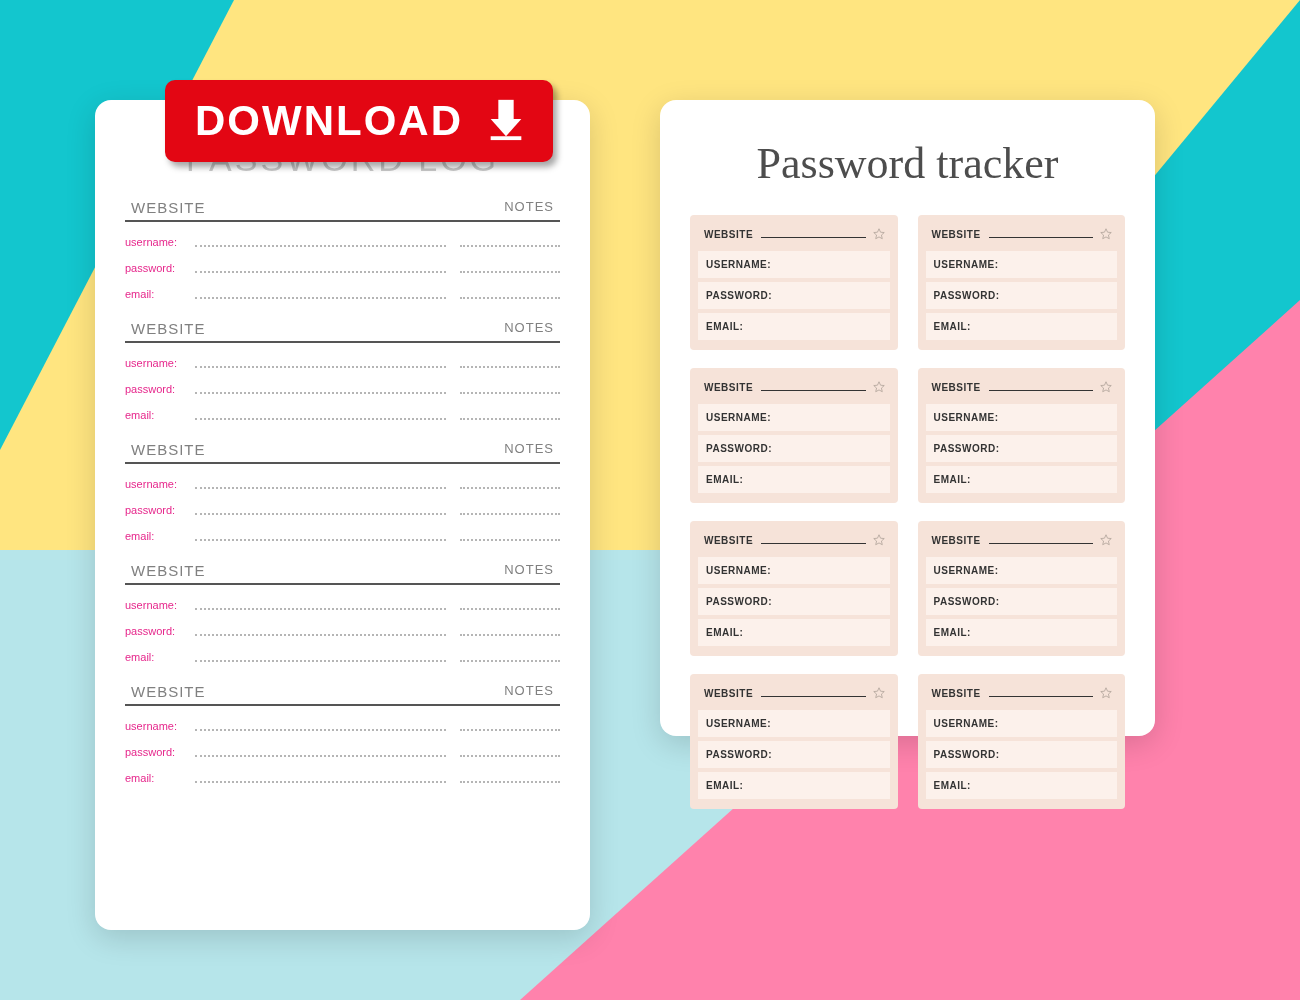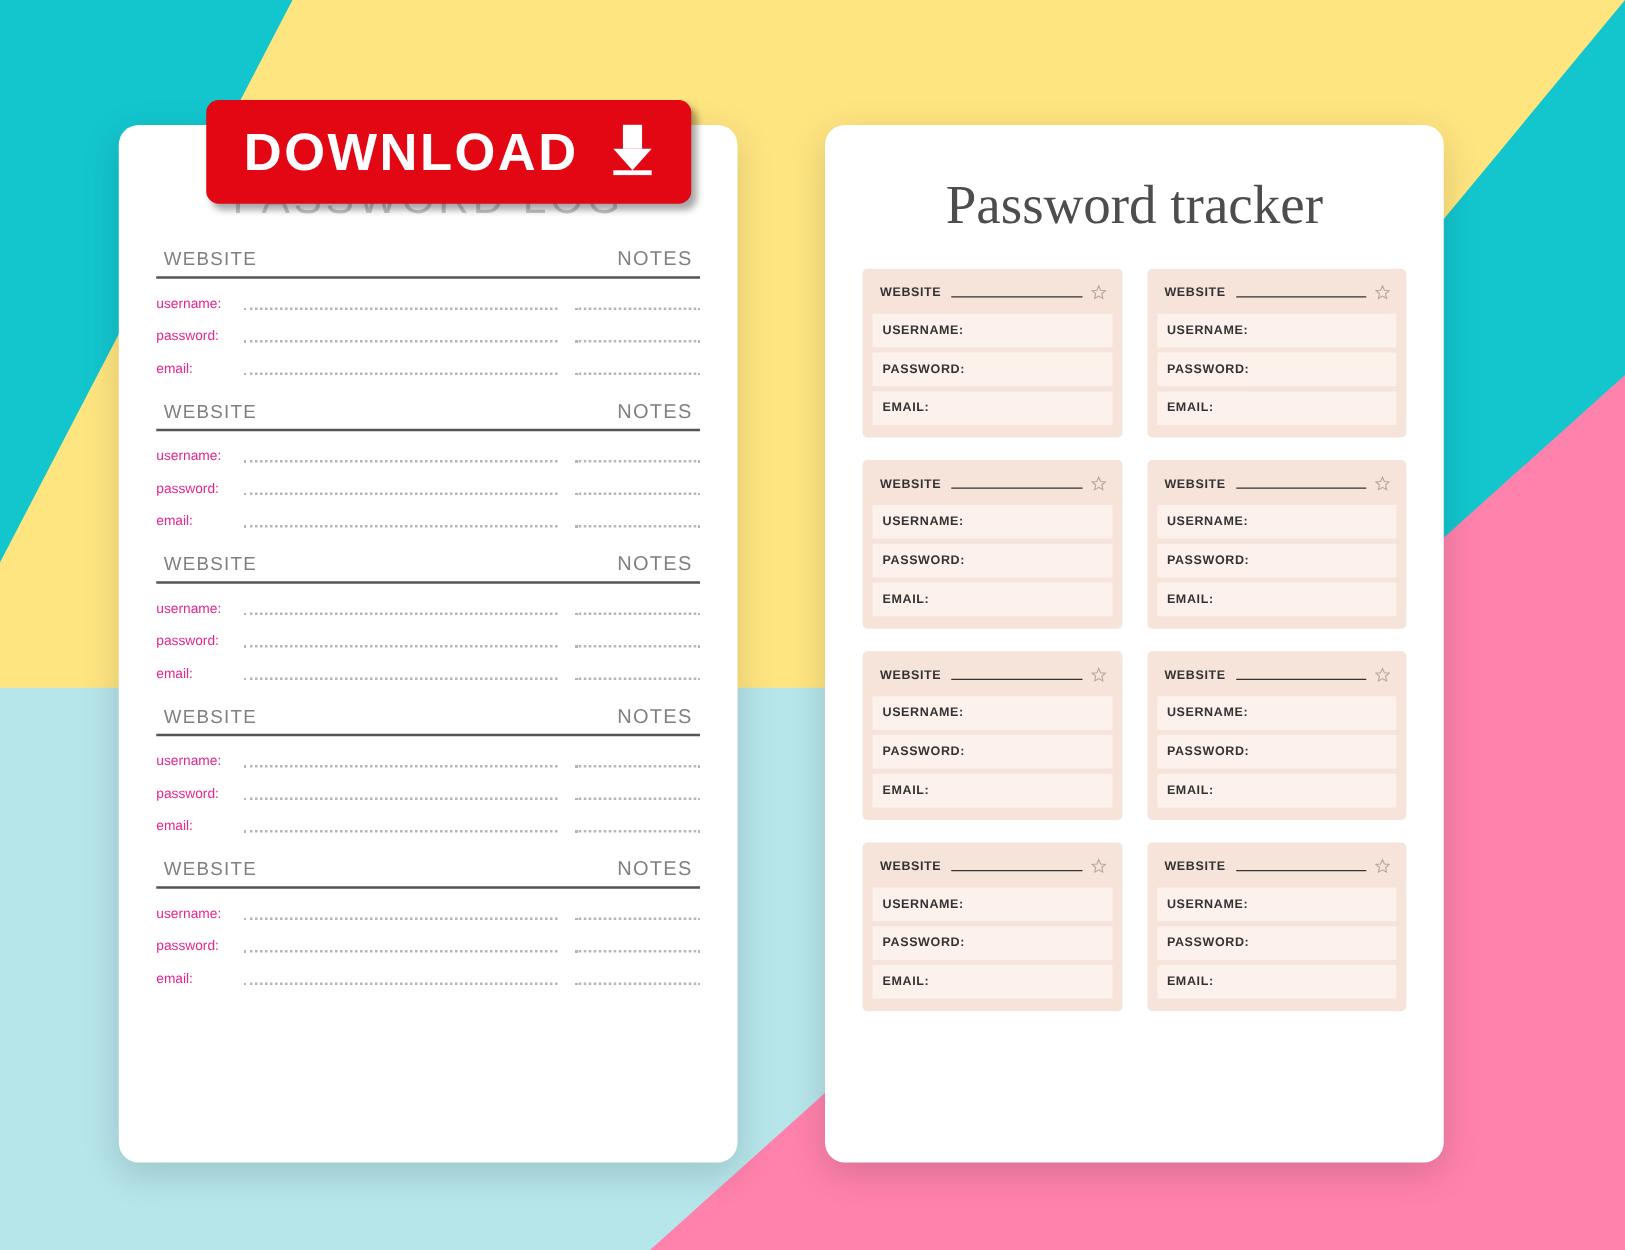--- a/index.html
+++ b/index.html
@@ -19,36 +19,36 @@
   .stage { position: absolute; inset: 0; }
 
   
   .card {
     position: absolute;
     background: #fff;
     border-radius: 16px;
     box-shadow: 0 8px 30px rgba(0,0,0,0.15);
   }
   .card-left { left: 95px; top: 100px; width: 495px; height: 830px; padding: 40px 30px 36px 30px; }
-  .card-right { left: 660px; top: 100px; width: 495px; height: 830px; padding: 30px 30px 20px 30px; }
+  .card-right { left: 660px; top: 100px; width: 495px; height: 636px; padding: 30px 30px 20px 30px; }
 
   
   .log-title {
     text-align: center;
     font-family: "Trebuchet MS", sans-serif;
     font-size: 34px; letter-spacing: 3px;
     color: #c9c9c9; font-weight: 300;
   }
   .log-entry { margin-top: 20px; }
   .log-headrow {
     display: flex; border-bottom: 2px solid #555;
     padding: 0 6px 4px 6px;
   }
   .log-headrow .w { flex: 1; color:#808080; font-family:"Trebuchet MS",sans-serif; font-size: 15px; letter-spacing:1px; }
-  .log-headrow .n { width: 100px; text-align: right; color:#808080; font-family:"Trebuchet MS",sans-serif; font-size: 16px; letter-spacing:1px; }
+  .log-headrow .n { width: 100px; text-align: right; color:#808080; font-family:"Trebuchet MS",sans-serif; font-size: 13px; letter-spacing:1px; }
   .log-line { display:flex; align-items:center; margin-top: 14px; }
   .log-line .lbl { width: 70px; font-size: 11px; color: #e6268b; }
   .log-line .dots1 {
     flex: 1; height: 10px;
     border-bottom: 2px dotted #b5b5b5;
     margin-right: 14px;
   }
   .log-line .dots2 {
     width: 100px; height: 10px;
     border-bottom: 2px dotted #b5b5b5;

